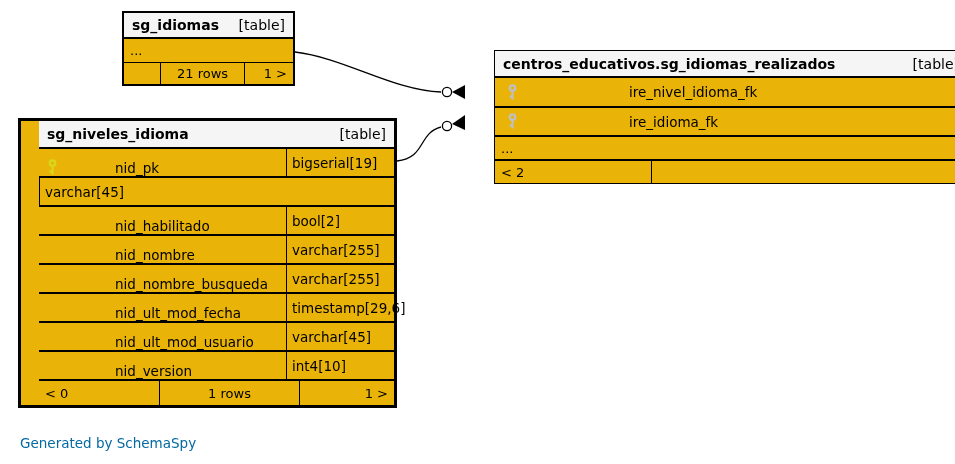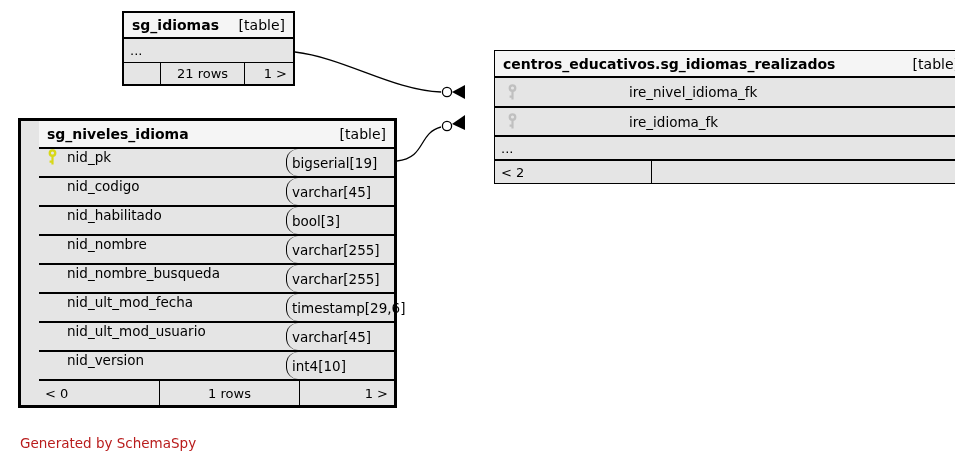--- a/index.html
+++ b/index.html
@@ -3,39 +3,39 @@
 <meta charset="utf-8">
 <style>
   :root{
     --page_bg:#ffffff; --header_bg:#f5f5f5; --border:#000000;
     --text:#000000; --pk_key:#d8d819; --fk_key:#c0c0c0;
   }
   html,body{margin:0;padding:0;background:var(--page_bg);}
   body{font-family:"DejaVu Sans","Liberation Sans",sans-serif;color:var(--text);}
   #canvas{position:relative;width:955px;height:464px;background:var(--page_bg);overflow:hidden;}
 
-  .tbl{position:absolute;box-sizing:border-box;background:#e5e5e5;font-size:13px;}
+  .tbl{position:absolute;box-sizing:border-box;background:#eab308;font-size:13px;}
   #t-idiomas{left:122px;top:11px;width:173px;height:75px;border:2px solid var(--border);}
   #t-niveles{left:18px;top:118px;width:379px;height:290px;border:3px solid var(--border);padding-left:18px;}
   #t-realizados{left:494px;top:50px;width:474px;height:134px;border:1px solid var(--border);}
 
   .hdr{display:flex;justify-content:space-between;align-items:center;
        background:var(--header_bg);border-bottom:2px solid var(--border);
        padding:0 8px;box-sizing:border-box;}
   #t-idiomas .hdr{height:26px;}
   #t-niveles .hdr{height:28px;}
   #t-realizados .hdr{height:27px;}
   .hdr-name{font-weight:bold;font-size:14px;white-space:nowrap;}
   .hdr-type{font-size:14px;margin-left:10px;white-space:nowrap;}
 
   .col-row{display:flex;align-items:stretch;border-bottom:2px solid var(--border);
            height:29px;box-sizing:border-box;font-size:13.5px;}
-  .col-name{flex:0 0 247px;display:flex;align-items:flex-start;padding-left:8px;box-sizing:border-box;}
+  .col-name{flex:0 0 247px;display:flex;align-items:flex-end;padding-left:8px;box-sizing:border-box;gap:48px;}
   .col-type{flex:1;border-left:1px solid var(--border);display:flex;align-items:center;
-            padding-left:5px;box-sizing:border-box;border-radius:12px;}
+            padding-left:5px;box-sizing:border-box;}
   .key-icon{width:11px;height:17px;flex:0 0 11px;margin-right:9px;}
   .key-spacer{width:11px;flex:0 0 11px;margin-right:9px;height:17px;}
   .key-icon.pk{color:var(--pk_key);}
   .key-icon.fk{color:var(--fk_key);}
 
   .fk-row{display:flex;align-items:center;border-bottom:2px solid var(--border);
           box-sizing:border-box;padding-left:12px;font-size:13.5px;}
   #t-realizados .fk-row:nth-of-type(2){height:30px;}
   #t-realizados .fk-row:nth-of-type(3){height:29px;}
   .fk-label{margin-left:102px;}
@@ -61,21 +61,21 @@
   #t-niveles .ftr-cell:nth-child(3){flex:1;}
   #t-realizados .ftr-cell:nth-child(1){width:156px;}
   #t-realizados .ftr-cell:nth-child(2){width:179px;}
   #t-realizados .ftr-cell:nth-child(3){flex:1;}
 
   #connectors{position:absolute;left:0;top:0;pointer-events:none;}
   #connectors path{stroke:var(--border);fill:none;stroke-width:1.3px;}
   #connectors circle{stroke:var(--border);fill:#fff;stroke-width:1.3px;}
   #connectors polygon{fill:var(--border);}
 
-  #generated-by{position:absolute;left:20px;top:435px;font-size:13.5px;color:#b91c1c;}
+  #generated-by{position:absolute;left:20px;top:435px;font-size:13.5px;color:#0369a1;}
 </style>
 </head>
 <body>
 
 <div id="canvas">
 
   <svg id="connectors" width="955" height="464">
     <g>
       <path d="M295,52 C345,58 392,90 441,92"></path>
       <circle cx="447" cy="92" r="4.6"></circle>
@@ -112,33 +112,29 @@
         <svg class="key-icon pk" viewBox="0 0 11 18">
           <circle cx="5.5" cy="4.3" r="2.9" fill="none" stroke="currentColor" stroke-width="2.5"></circle>
           <path d="M5.5 7.2 L5.5 16.3 M5.5 13.3 L2.4 13.3" stroke="currentColor" stroke-width="2.3" fill="none"></path>
         </svg>
         <span>nid_pk</span>
       </div>
       <div class="col-type">bigserial[19]</div>
     </div>
 
     <div class="col-row">
-      <div class="col-name">
-          <span class="key-spacer"></span>
-        <span>nid_codigo</span>
-        </div>
       <div class="col-type">varchar[45]</div>
     </div>
 
     <div class="col-row">
       <div class="col-name">
           <span class="key-spacer"></span>
         <span>nid_habilitado</span>
         </div>
-      <div class="col-type">bool[3]</div>
+      <div class="col-type">bool[2]</div>
     </div>
 
     <div class="col-row">
       <div class="col-name">
           <span class="key-spacer"></span>
         <span>nid_nombre</span>
         </div>
       <div class="col-type">varchar[255]</div>
     </div>
 

